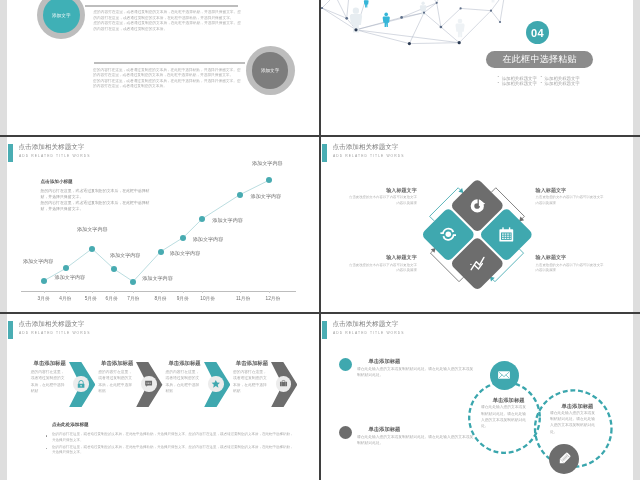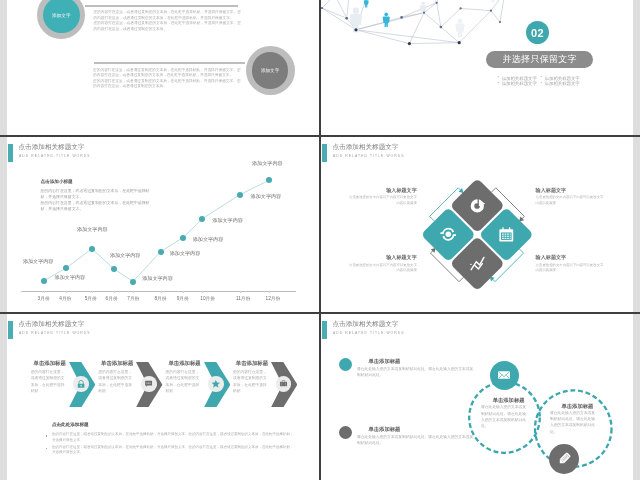--- a/index.html
+++ b/index.html
@@ -363,22 +363,22 @@
           <circle cx="62.0" cy="18.0" r="1.1" fill="#5d6e88"></circle>
           <circle cx="91.0" cy="7.0" r="1.1" fill="#5d6e88"></circle>
           <circle cx="126.0" cy="20.0" r="1.1" fill="#5d6e88"></circle>
           <circle cx="156.0" cy="10.0" r="1.1" fill="#5d6e88"></circle>
           <circle cx="184.0" cy="32.0" r="1.1" fill="#5d6e88"></circle>
           <circle cx="31.0" cy="5.0" r="1.1" fill="#5d6e88"></circle>
           <circle cx="1.0" cy="48.0" r="1.1" fill="#5d6e88"></circle>
           <circle cx="179.0" cy="62.0" r="1.1" fill="#5d6e88"></circle>
         </g>
     </svg>
-    <div class="sec-num" style="left:204.90px;top:61.30px;width:23.4px;height:23.2px">02</div>
-    <div class="sec-pill" style="left:165.40px;top:91.30px;width:106.6px;height:17.1px">并选择只保留文字</div>
+    <div class="sec-num" style="left:204.90px;top:61.30px;width:23.4px;height:23.2px">04</div>
+    <div class="sec-pill" style="left:165.40px;top:91.30px;width:106.6px;height:17.1px">在此框中选择粘贴</div>
     <div class="sec-bd" style="left:176.60px;top:115.30px">•</div>
     <div class="sec-b" style="left:180.70px;top:115.60px">添加相关标题文字</div>
     <div class="sec-bd" style="left:219.50px;top:115.30px">•</div>
     <div class="sec-b" style="left:223.60px;top:115.60px">添加相关标题文字</div>
     <div class="sec-bd" style="left:176.60px;top:121.00px">•</div>
     <div class="sec-b" style="left:180.70px;top:121.30px">添加相关标题文字</div>
     <div class="sec-bd" style="left:219.50px;top:121.00px">•</div>
     <div class="sec-b" style="left:223.60px;top:121.30px">添加相关标题文字</div>
   </div>
   <div class="slide" id="s1" style="left:7px;top:-40px;width:312px;height:176px">

